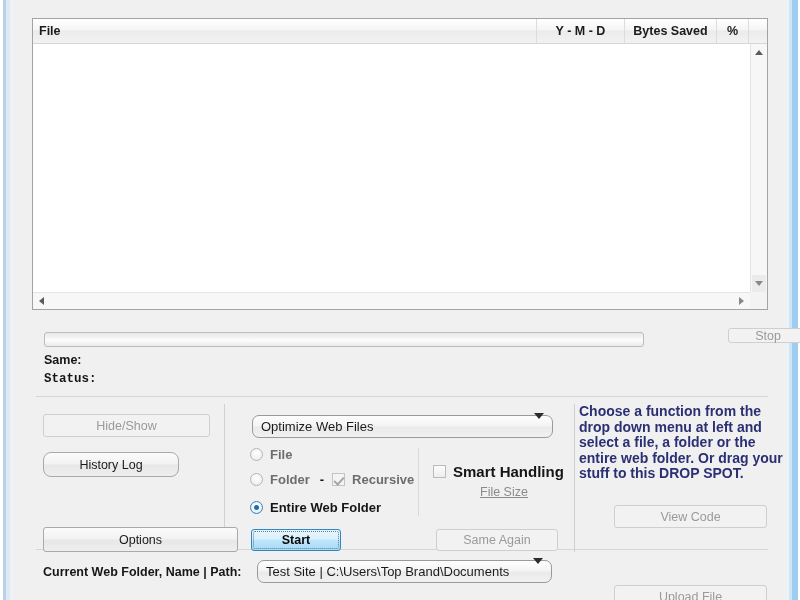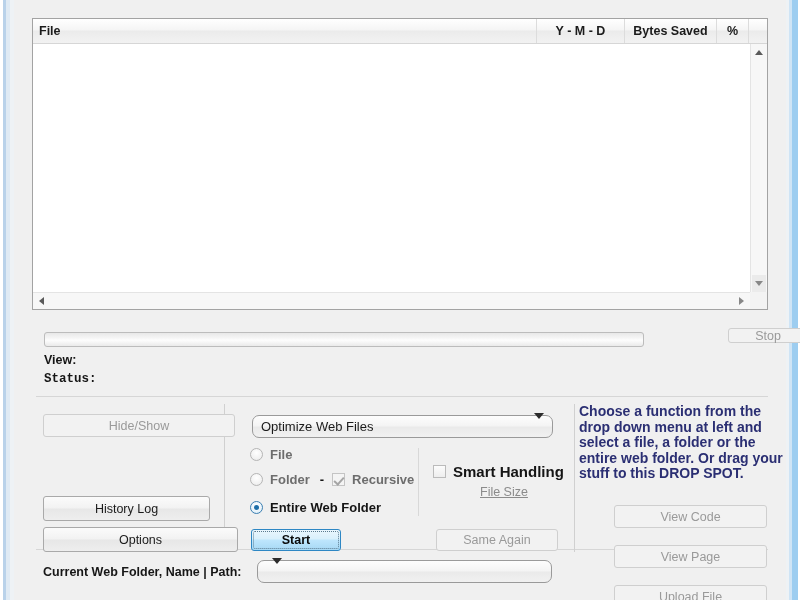--- a/index.html
+++ b/index.html
@@ -224,22 +224,22 @@
   .vsep {
     position: absolute;
     width: 1px;
     background: #d0d0d0;
   }
   .vsep.one { left: 210px; top: 404px; height: 148px; }
   .vsep.two { left: 560px; top: 404px; height: 148px; }
   .vsep.three { left: 404px; top: 448px; height: 68px; background: #d8d8d8; }
 
   
-  .btn-hideshow { position: absolute; left: 29px; top: 414px;  width: 192px; height: 23px; }
-  .btn-history  { position: absolute; left: 29px; top: 496px;  width: 167px; height: 25px; }
+  .btn-hideshow { position: absolute; left: 29px; top: 414px;  width: 167px; height: 23px; }
+  .btn-history  { position: absolute; left: 29px; top: 452px;  width: 136px; height: 25px; border-radius: 8px; }
   .btn-options  { position: absolute; left: 29px; top: 527px;  width: 195px; height: 25px; }
 
   
   .combo {
     position: absolute;
     box-sizing: border-box;
     border: 1px solid #9a9a9a;
     border-radius: 7px;
     background: linear-gradient(to bottom, #fdfdfd 0%, #f4f4f4 47%, #eaeaea 53%, #f1f1f1 100%);
     font-size: 13px;
@@ -473,21 +473,21 @@
       <div class="corner-box"></div>
     </div>
 
     <div class="progress-bar"></div>
 
     <div class="btn btn-stop disabled">
       <span>Stop</span>
     </div>
 
     <div class="lbl lbl-file">
-      <span>View:</span>
+      <span>Same:</span>
     </div>
     <div class="lbl lbl-status">
       <span>Status:</span>
     </div>
 
     <div class="hsep"></div>
     <div class="hsep bottom"></div>
     <div class="vsep one"></div>
     <div class="vsep two"></div>
     <div class="vsep three"></div>
@@ -541,26 +541,24 @@
     </div>
     <div class="btn btn-sameagain disabled">
       <span>Same Again</span>
     </div>
 
     <div class="drop-text">Choose a function from the drop down menu at left and select a file, a folder or the entire web folder. Or drag your stuff to this DROP SPOT.</div>
 
     <div class="btn btn-viewcode disabled">
       <span>View Code</span>
     </div>
-    <div class="btn btn-viewpage disabled">
-      <span>View Page</span>
-    </div>
     <div class="btn btn-uploadfile disabled">
       <span>Upload File</span>
     </div>
 
     <div class="path-label">Current Web Folder, Name | Path:</div>
     <div class="combo combo-path">
+      <span class="combo-text">Test Site  |  C:\Users\Top Brand\Documents</span>
       <span class="combo-arrow"><span class="caret"></span></span>
     </div>
 
   </div>
 </div>
 
 </body></html>

